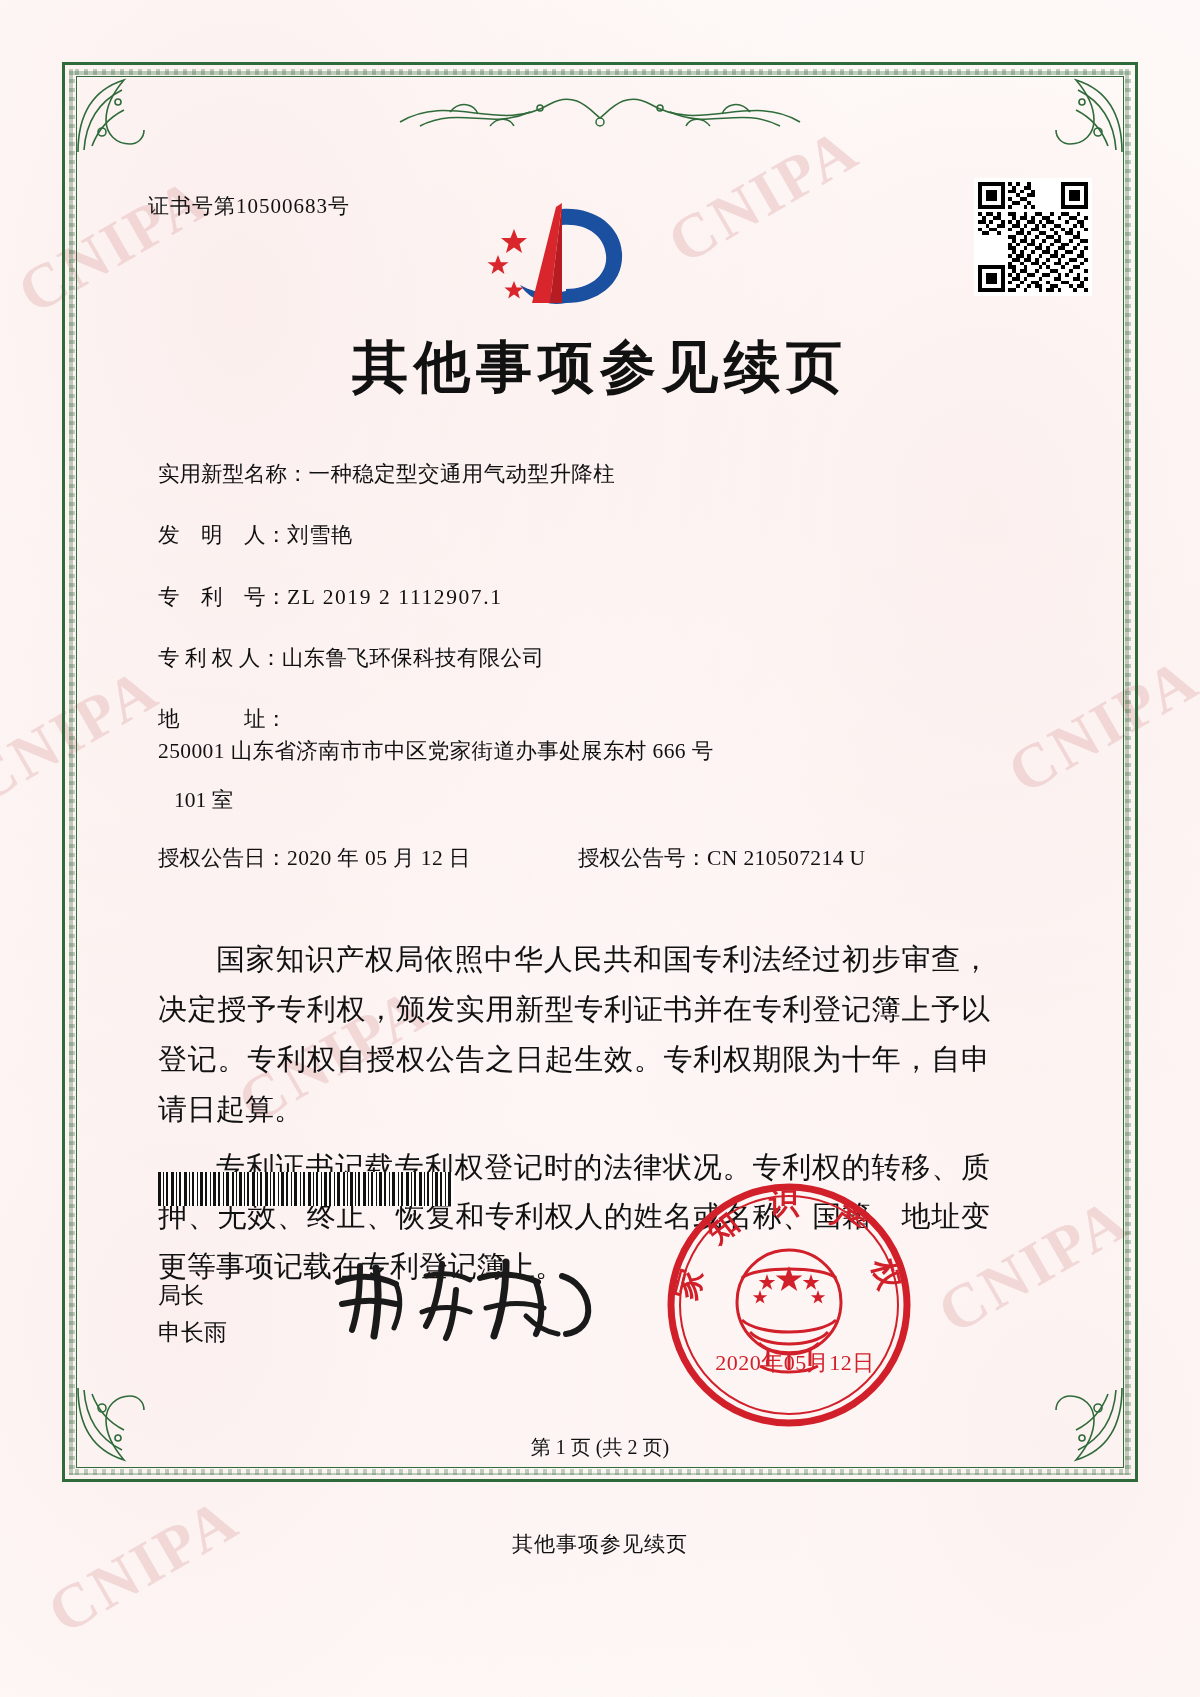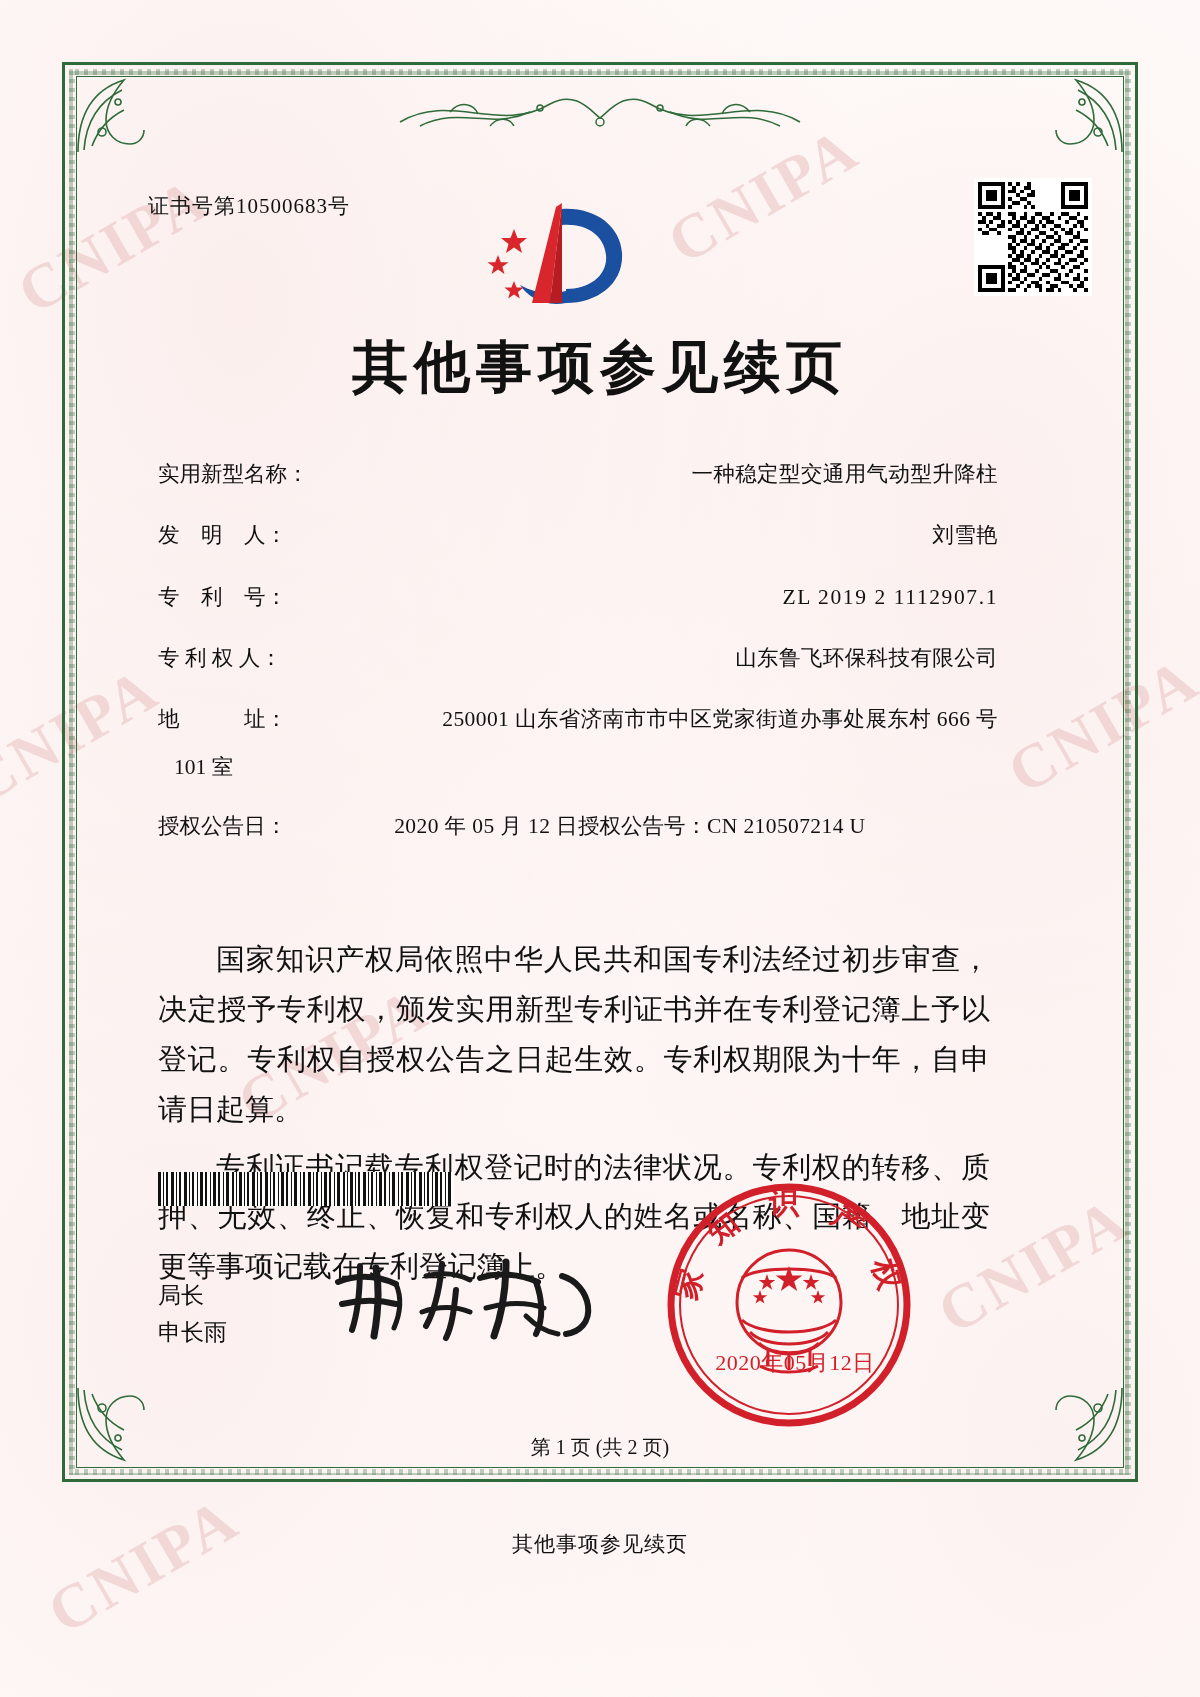--- a/index.html
+++ b/index.html
@@ -147,21 +147,20 @@
     align-items: flex-start;
     margin-bottom: 29px;
   }
   .field-label {
     white-space: pre;
     flex: 0 0 auto;
   }
   .field-value {
     flex: 1 1 auto;
     letter-spacing: .4px;
-    text-align: right;
   }
   .field-value.mono-sp { letter-spacing: 1.6px; }
   .row-inline { display: flex; margin-bottom: 20px; }
   .row-inline .half { display: flex; }
   .row-inline .half.first { width: 420px; }
   .addr-second {
     margin-left: 144px;
   }
 
   .paragraphs {
@@ -547,21 +546,21 @@
       <span class="field-label">专　利　号：</span>
       <span class="field-value mono-sp">ZL 2019 2 1112907.1</span>
     </div>
 
 
     <div class="field-row">
       <span class="field-label">专 利 权 人：</span>
       <span class="field-value">山东鲁飞环保科技有限公司</span>
     </div>
 
-    <div class="field-row" style="margin-bottom:16px;">
+    <div class="field-row" style="margin-bottom:16px;flex-direction:column;">
       <span class="field-label">地　　　址：</span>
       <span class="field-value">250001 山东省济南市市中区党家街道办事处展东村 666 号</span>
     </div>
     <div class="addr-second" style="margin-bottom:26px;margin-left:16px;">101 室</div>
 
     <div class="row-inline">
       <div class="half first">
         <span class="field-label">授权公告日：</span>
         <span class="field-value">2020 年 05 月 12 日</span>
       </div>

